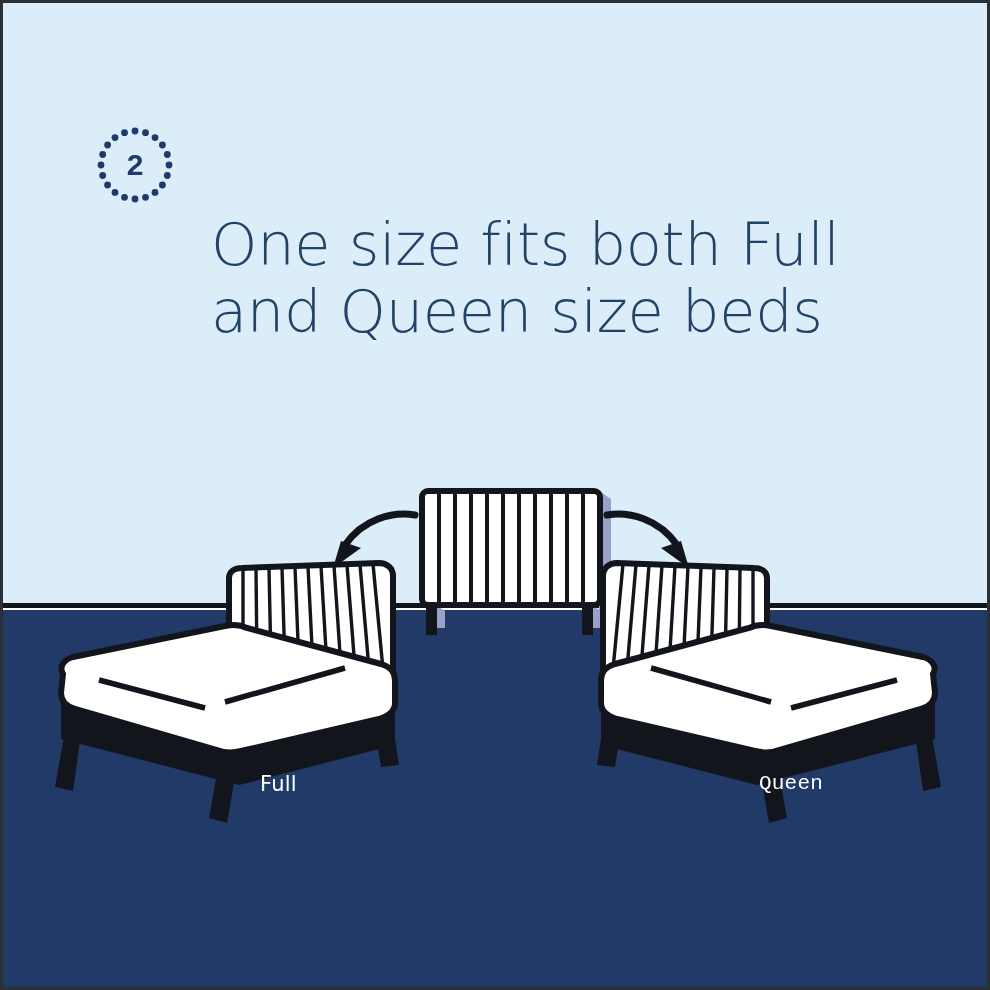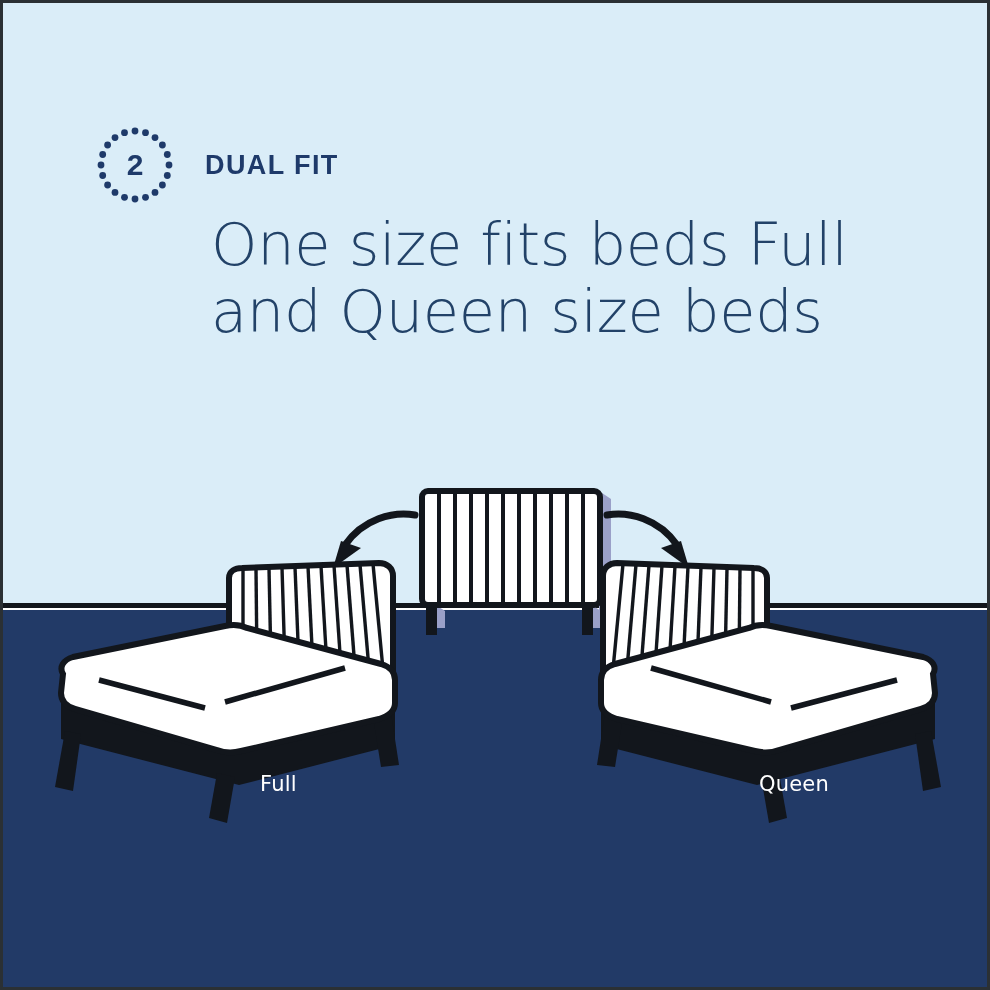--- a/index.html
+++ b/index.html
@@ -50,21 +50,21 @@
   }
   .headline span{display:block;}
 
   
   .bedlabel{
     position:absolute;color:#ffffff;font-size:21px;
     font-family:"DejaVu Sans","Liberation Sans",sans-serif;
     font-weight:400;letter-spacing:0.2px;margin-left:36px;
   }
   .lbl-full{left:221px;top:769px;}
-  .lbl-queen{left:720px;top:769px;}
+  .lbl-queen{left:720px;top:769px;font-family:Liberation Mono, monospace;}
 
   .art{position:absolute;left:0;top:0;}
 </style>
 </head>
 <body>
 
 <div class="frame">
 
   <div class="scene">
     <div class="wall"></div>
@@ -205,25 +205,24 @@
             <circle cx="7.7" cy="50.5" r="3.4"></circle>
             <circle cx="6" cy="40" r="3.4"></circle>
             <circle cx="7.7" cy="29.5" r="3.4"></circle>
             <circle cx="12.6" cy="20" r="3.4"></circle>
             <circle cx="20" cy="12.6" r="3.4"></circle>
             <circle cx="29.5" cy="7.7" r="3.4"></circle>
           </g>
         </svg>
         <div class="badge-num">2</div>
       </div>
-      <div class="eyebrow">DUAL FIT</div>
     </div>
 
     <div class="headline">
-      <span>One size fits beds Full</span>
+      <span>One size fits both Full</span>
       <span>and Queen size beds</span>
     </div>
   </div>
 
   <div class="bedlabel lbl-full">Full</div>
   <div class="bedlabel lbl-queen">Queen</div>
 
 </div>
 
 </body></html>

